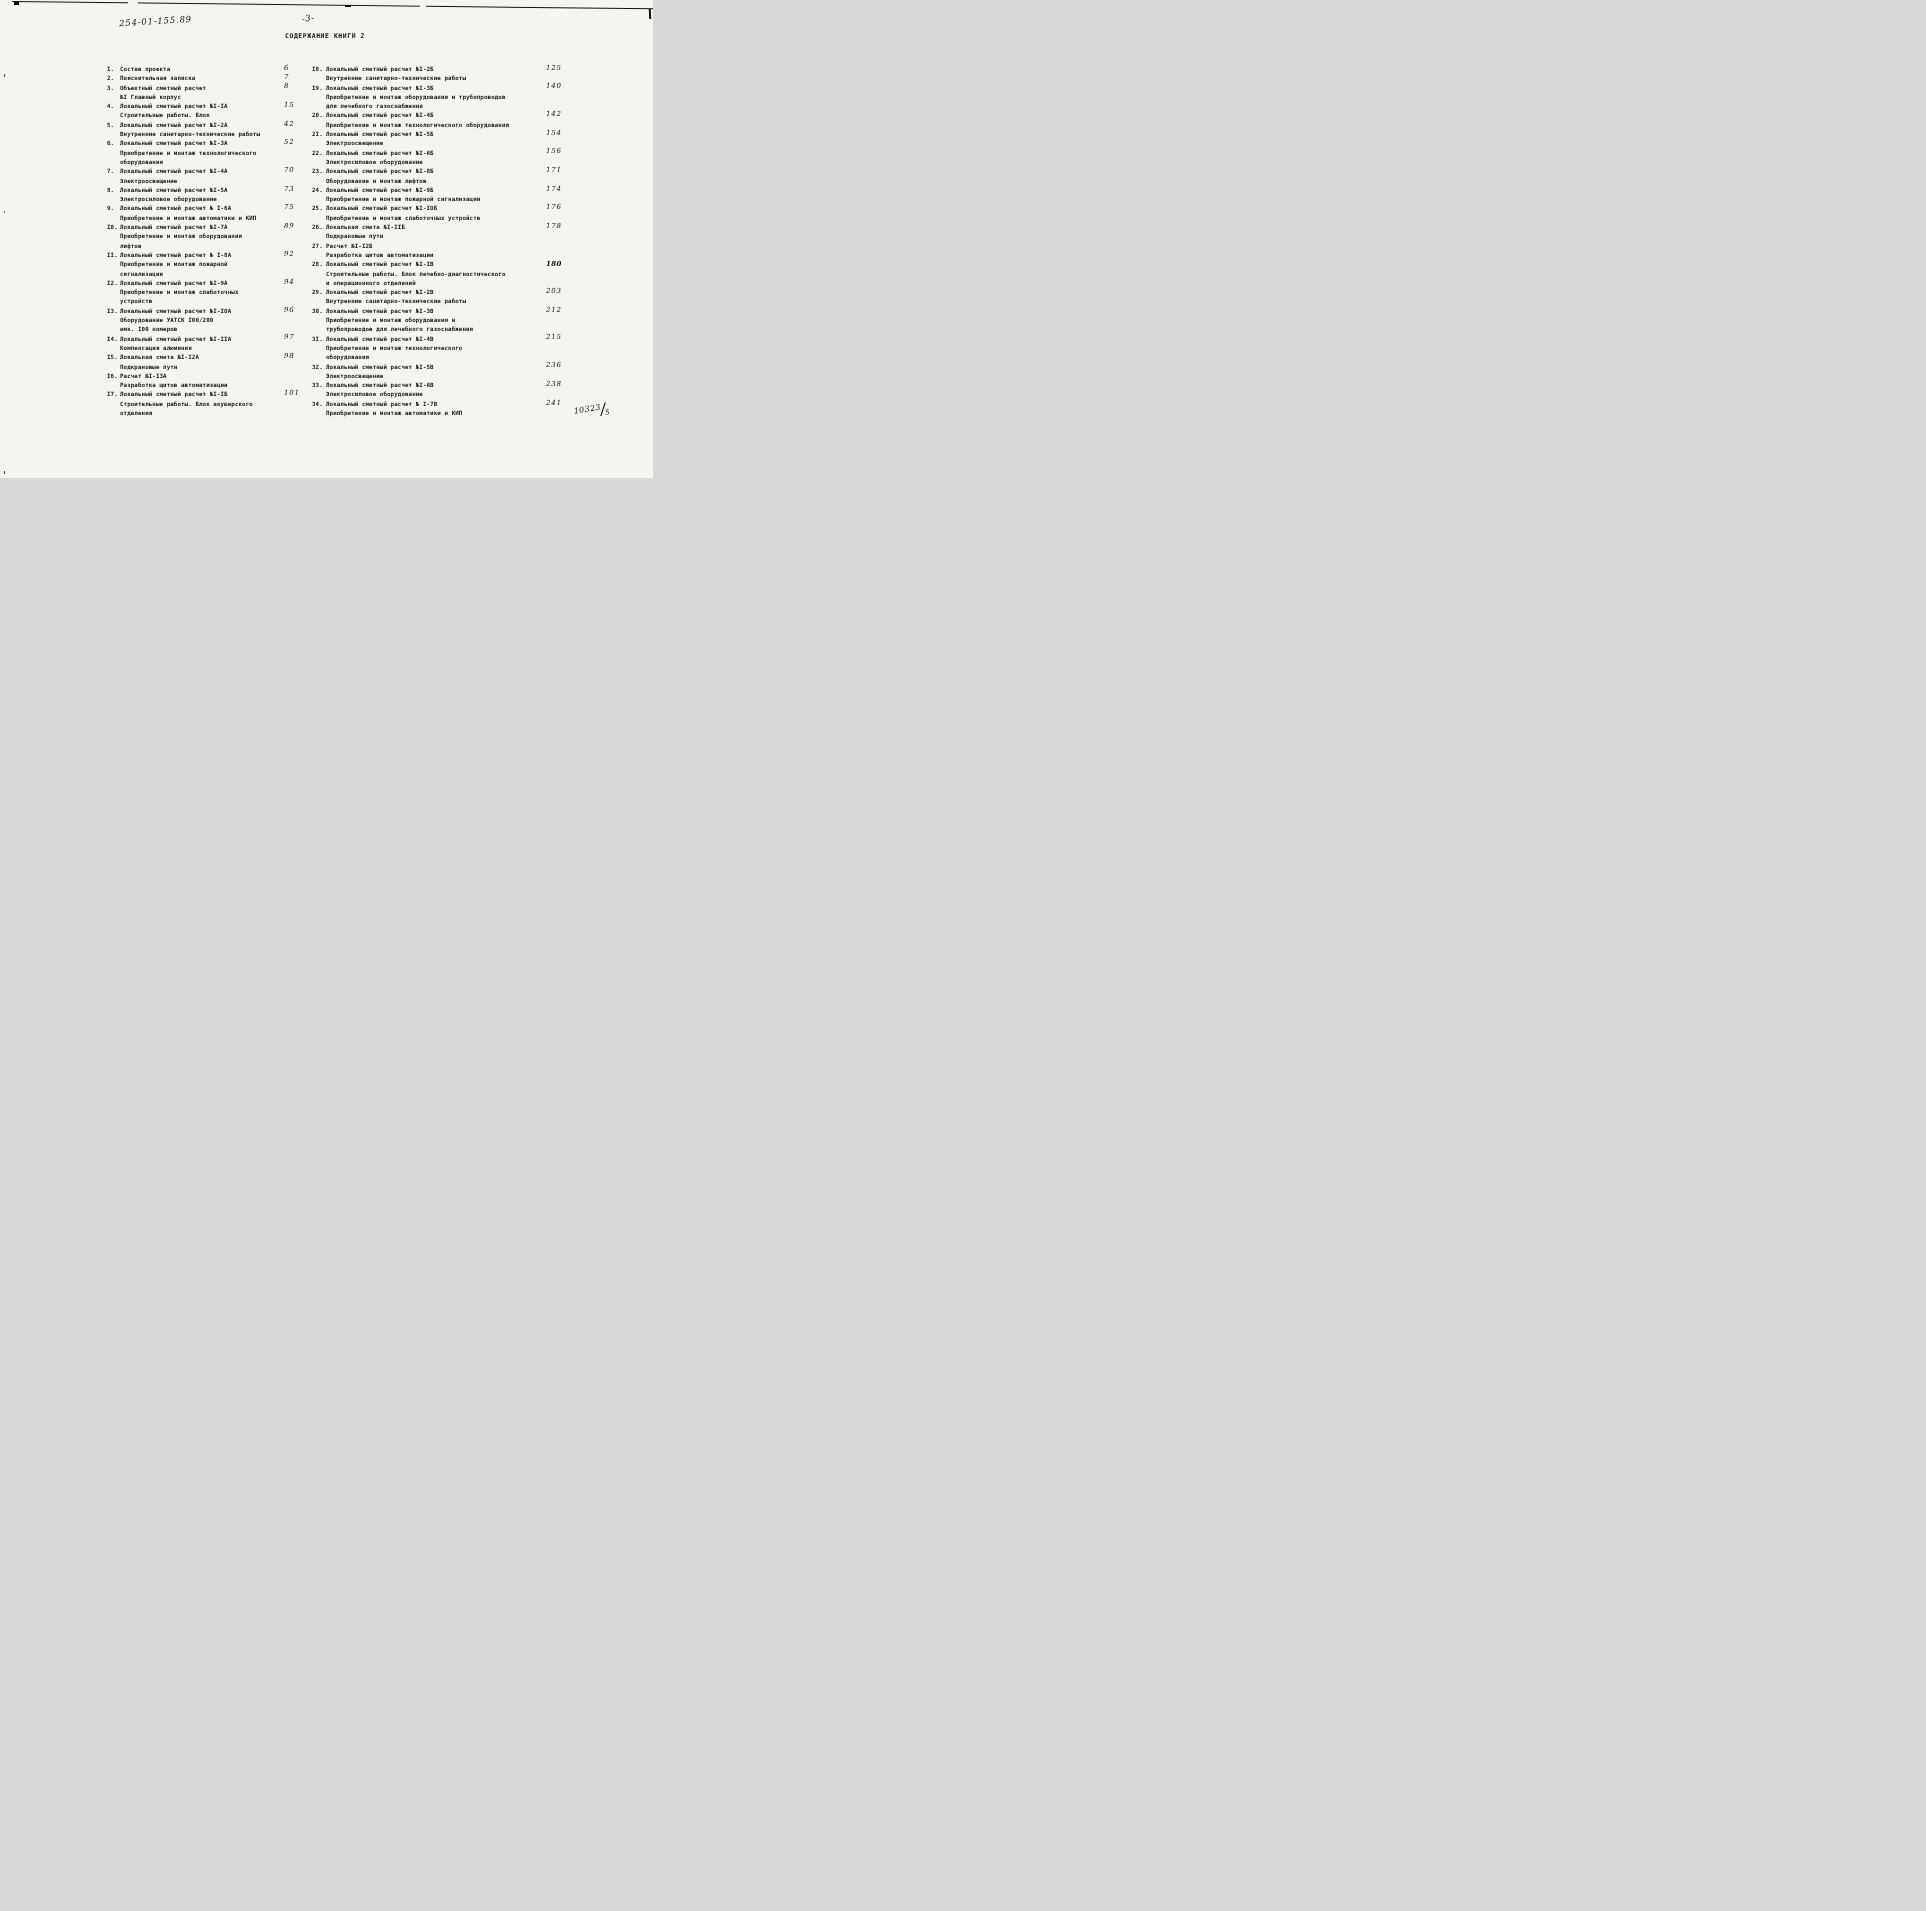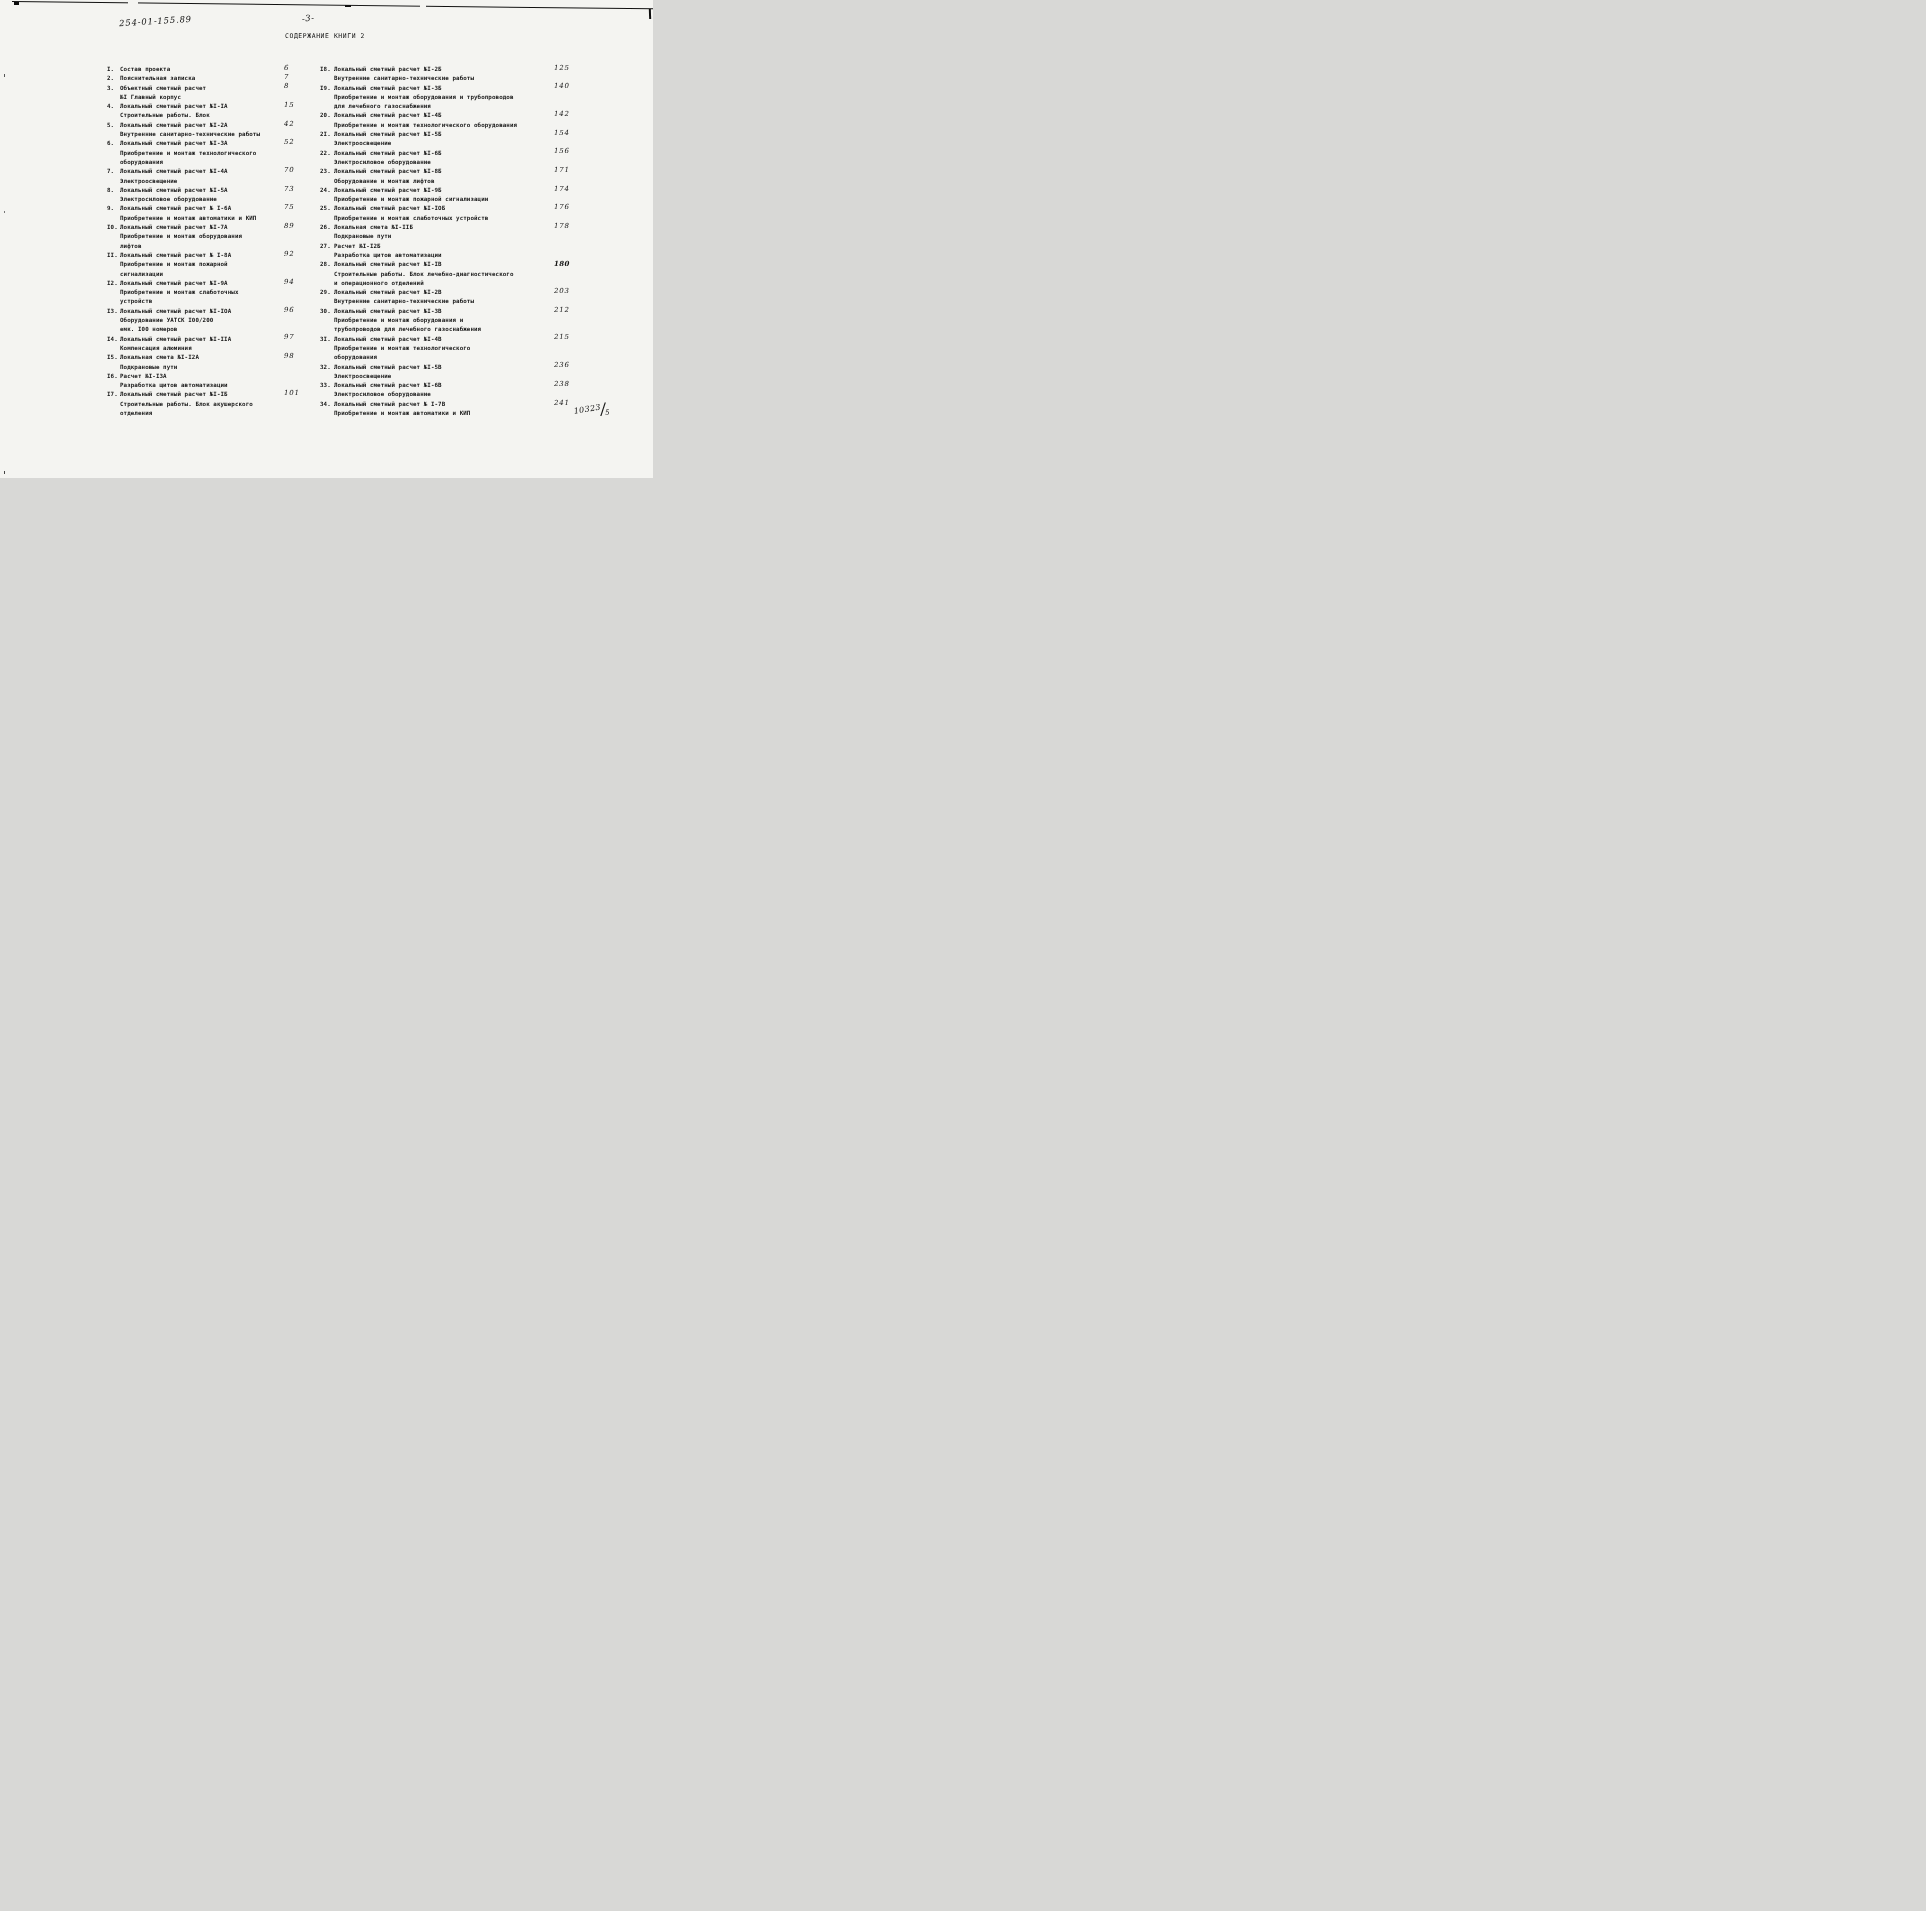--- a/index.html
+++ b/index.html
@@ -38,31 +38,31 @@
     font-size:8.5px;letter-spacing:0.8px;
     transform:rotate(-3.5deg);
   }
   .sheet-num{
     position:absolute;left:302px;top:13px;
     font-size:8.5px;letter-spacing:0.4px;
     transform:rotate(-6deg);
   }
   .title{
     position:absolute;left:285px;top:32px;
-    font-size:6.4px;font-weight:normal;letter-spacing:0.6px;
+    font-size:6.4px;font-weight:bold;letter-spacing:0.6px;
     color:#121212;
   }
   
   .col{
     position:absolute;top:65px;
     font-size:5.8px;font-weight:bold;line-height:9.3px;
     letter-spacing:0.1px;white-space:nowrap;
   }
   .col-left{left:107px;width:216px;}
-  .col-right{left:320px;width:247px;}
+  .col-right{left:312px;width:247px;}
   .item{position:relative;}
   .item .num{position:absolute;left:0;top:0;}
   .item .lines{margin-left:13px;}
   .col-right .item .lines{margin-left:14px;}
   .item .page{
     position:absolute;top:-1.2px;
     font-family:"DejaVu Serif","Liberation Serif",serif;
     font-style:italic;font-weight:normal;
     font-size:7px;letter-spacing:0.8px;color:#141414;
   }

